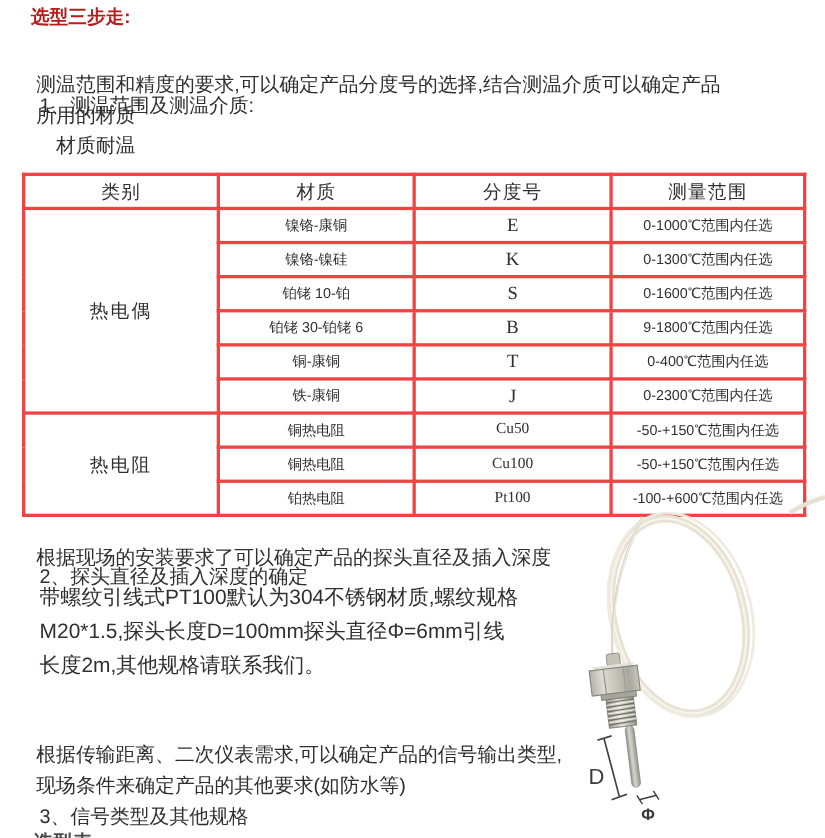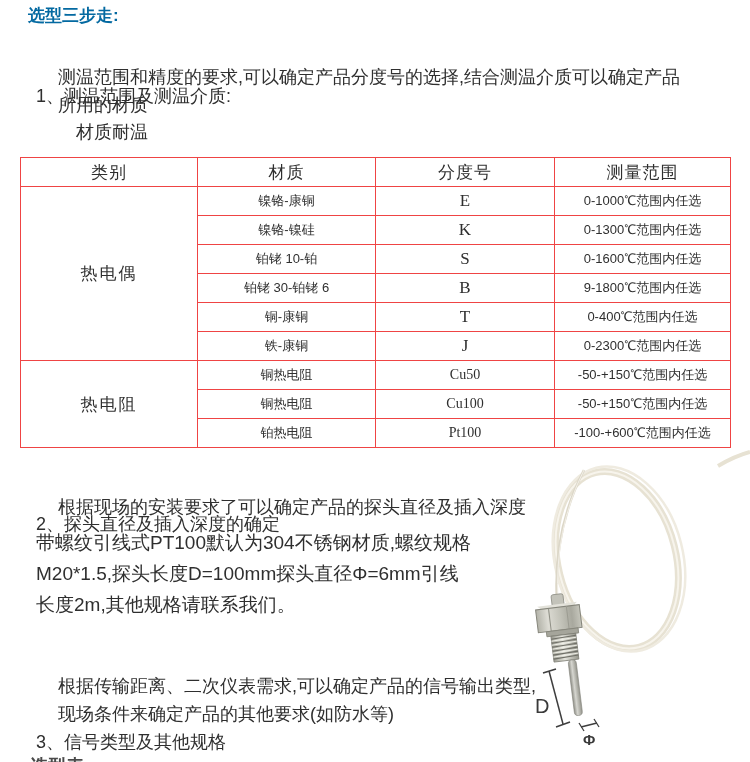--- a/index.html
+++ b/index.html
@@ -1,32 +1,32 @@
 <!DOCTYPE html>
 <html><head>
 <meta charset="utf-8">
 <style>
   html,body{margin:0;padding:0;background:#fff;}
   .page{
     position:relative;width:750px;height:762px;background:#ffffff;overflow:hidden;
     font-family:"Liberation Sans",sans-serif;color:#2f2f2f;
   }
   .abs{position:absolute;white-space:nowrap;}
-  .doc-title{font-weight:bold;font-size:17px;color:#0369a1;}
+  .doc-title{font-weight:bold;font-size:17px;color:#b91c1c;}
   .sec-heading{font-size:18px;margin-top:44px;}
-  .body-line{font-size:18px;margin-left:25px;}
+  .body-line{font-size:18px;}
   .body-line-big{font-size:19px;}
   .cutoff-line{font-weight:bold;font-size:18px;color:#4a4a4a;}
 
   table.sel{
     position:absolute;left:20px;top:157px;width:710px;
     border-collapse:collapse;table-layout:fixed;
   }
   table.sel th,table.sel td{
-    border:1px solid #ef4444;text-align:center;vertical-align:middle;padding:0;
+    border:3px solid #ef4444;text-align:center;vertical-align:middle;padding:0;
     color:#2f2f2f;overflow:hidden;
   }
   table.sel th{height:28px;font-size:17px;font-weight:normal;letter-spacing:1px;}
   table.sel td{height:28px;}
   td.cat{vertical-align:top;padding-top:3px;font-size:17px;letter-spacing:2px;}
   td.mat{font-size:13px;}
   td.idx{font-family:"Liberation Serif","DejaVu Serif",serif;font-size:17px;}
   td.idx.small{font-size:14px;}
   td.rng{font-size:13px;}
 

